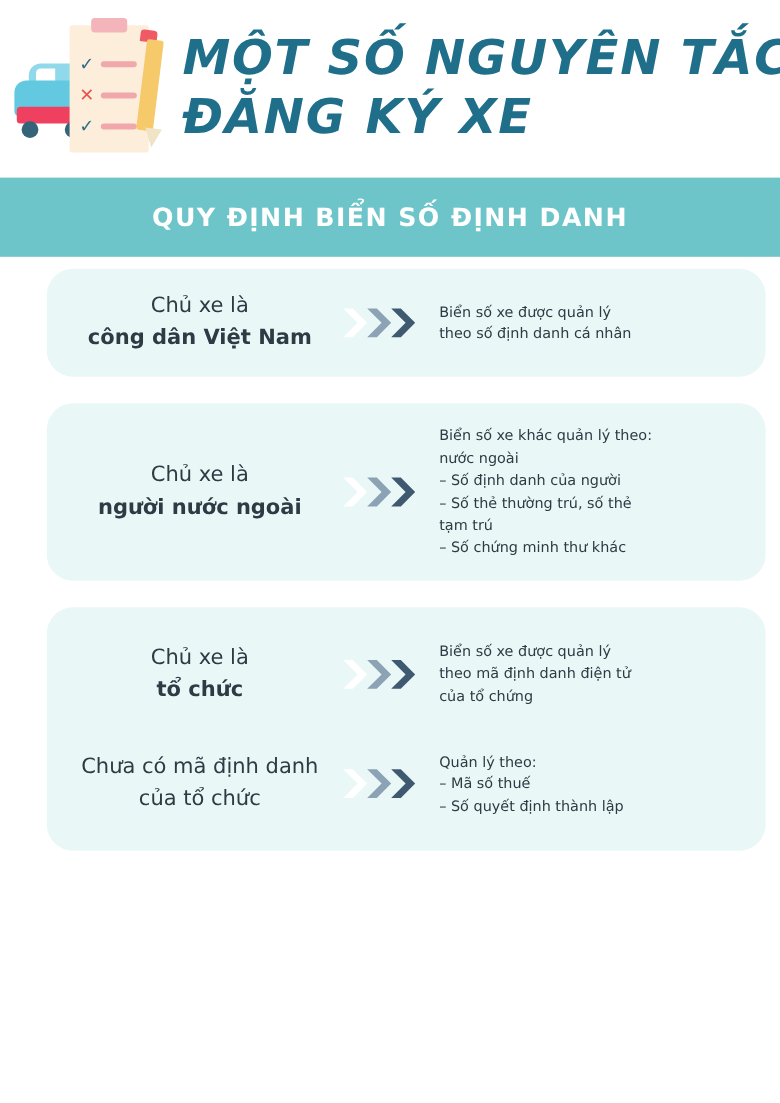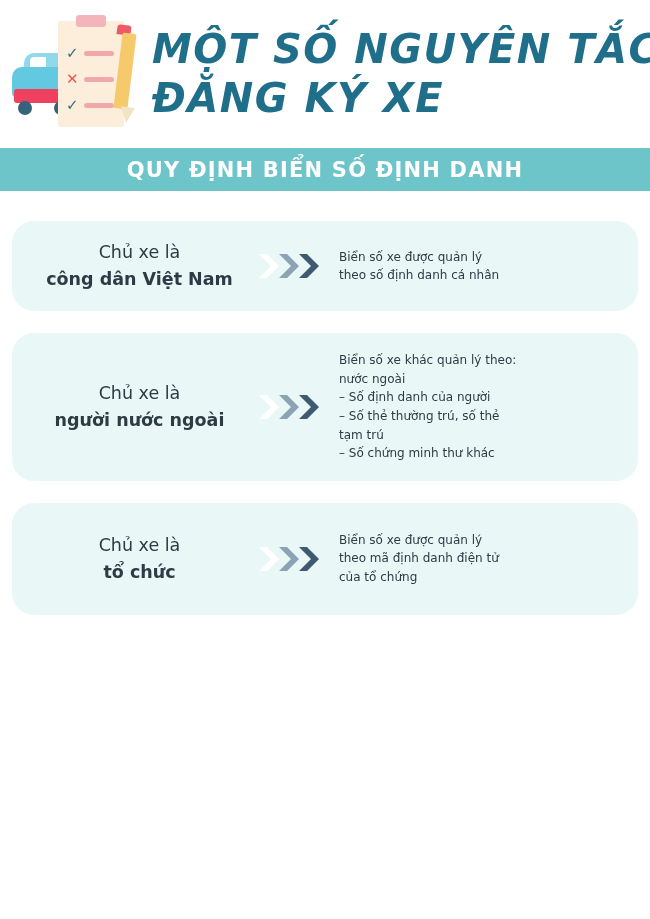--- a/index.html
+++ b/index.html
@@ -163,36 +163,37 @@
     color: #1f6f8b;
     line-height: 1.22;
     font-style: italic;
     white-space: nowrap;
   }
   .title-line.l2 { font-size: 40px; }
 
   
   .band {
     background: #6ec5c9;
-    height: 43px;
+    height: 66px;
     display: flex;
     align-items: center;
     justify-content: center;
   }
   .band-text {
     color: #ffffff;
     font-weight: bold;
     font-size: 21px;
     letter-spacing: 1.2px;
   }
 
   
   .rows {
-    padding: 30px 12px 10px 12px;
+    padding: 10px 12px 10px 12px;
     box-sizing: border-box;
+    margin-left: 27px;
   }
   .card {
     background: #e9f7f6;
     border-radius: 22px;
     display: flex;
     align-items: center;
     box-sizing: border-box;
     padding: 18px 20px;
     margin-bottom: 22px;
   }
@@ -326,15 +327,32 @@
           <path d="M42 2 L54 14 L42 26 L50 26 L62 14 L50 2 Z" fill="#3f5a70"></path>
         </svg>
       </div>
       <div class="col-right">
         <div>Biển số xe được quản lý</div>
         <div>theo mã định danh điện tử</div>
         <div>của tổ chứng</div>
       </div>
     </div>
 
+    <div class="sub-row">
+      <div class="col-left">Chưa có
+mã định danh
+của tổ chức</div>
+      <div class="chev">
+        <svg width="66" height="28" viewBox="0 0 66 28" aria-hidden="true">
+          <path d="M2 2 L14 14 L2 26 L10 26 L22 14 L10 2 Z" fill="#ffffff"></path>
+          <path d="M22 2 L34 14 L22 26 L30 26 L42 14 L30 2 Z" fill="#8ba3b4"></path>
+          <path d="M42 2 L54 14 L42 26 L50 26 L62 14 L50 2 Z" fill="#3f5a70"></path>
+        </svg>
+      </div>
+      <div class="col-right">
+        <div>Quản lý theo:</div>
+        <div>– Mã số thuế</div>
+        <div>– Số quyết định thành lập</div>
+      </div>
+    </div>
 
   </div>
 </div>
 
 </body></html>

